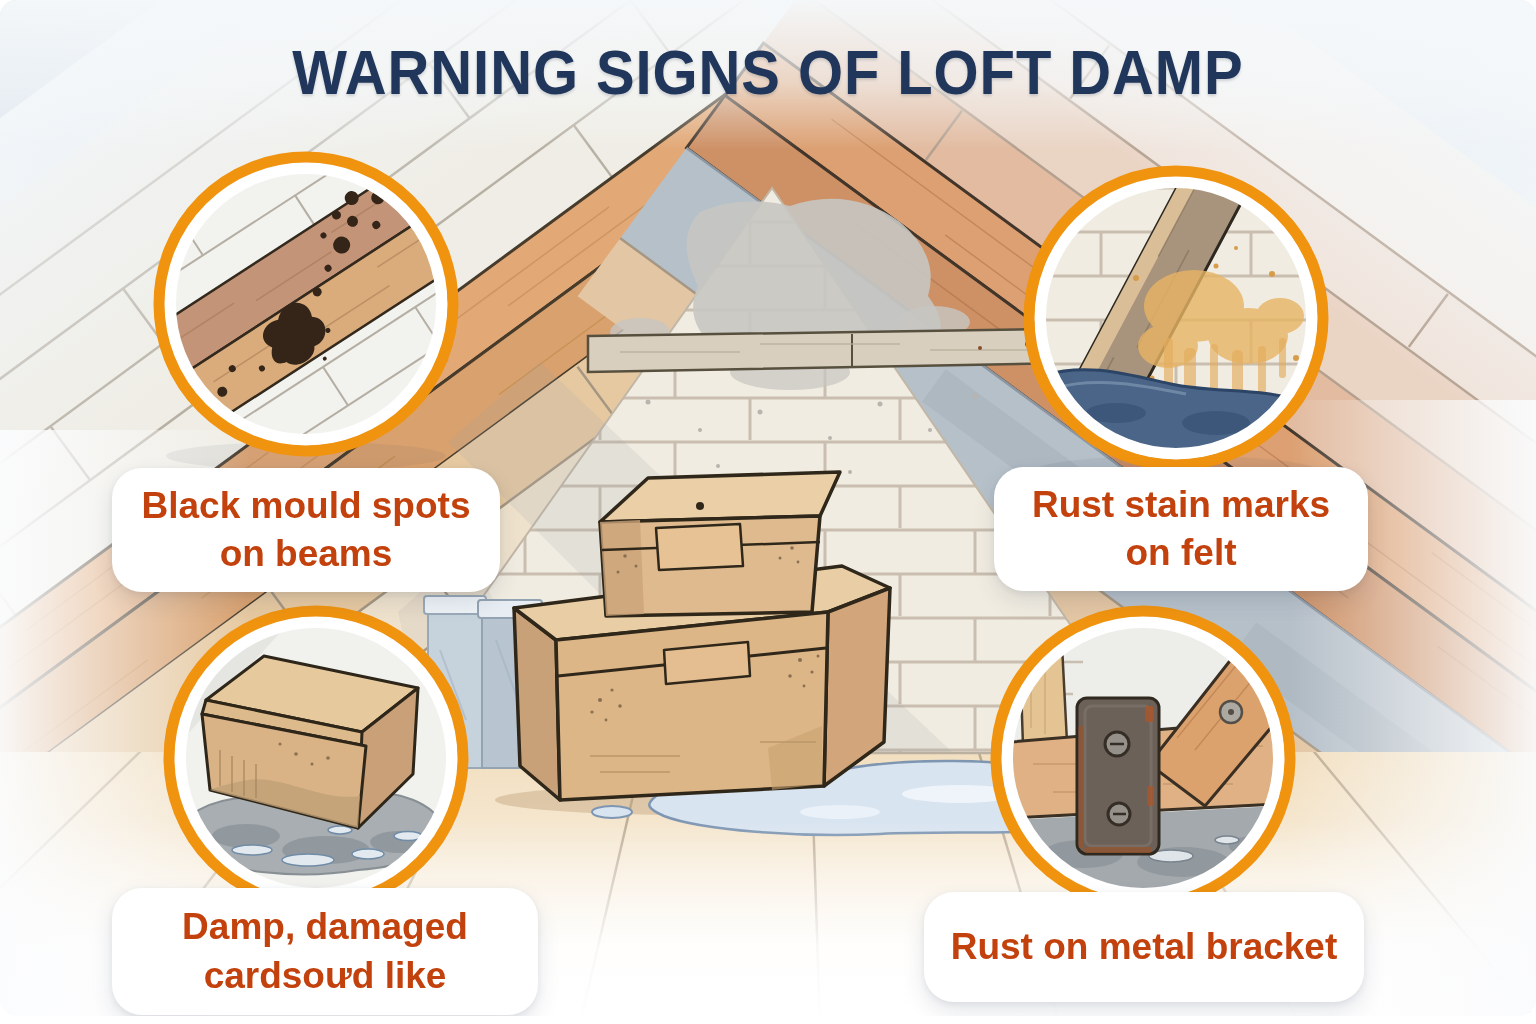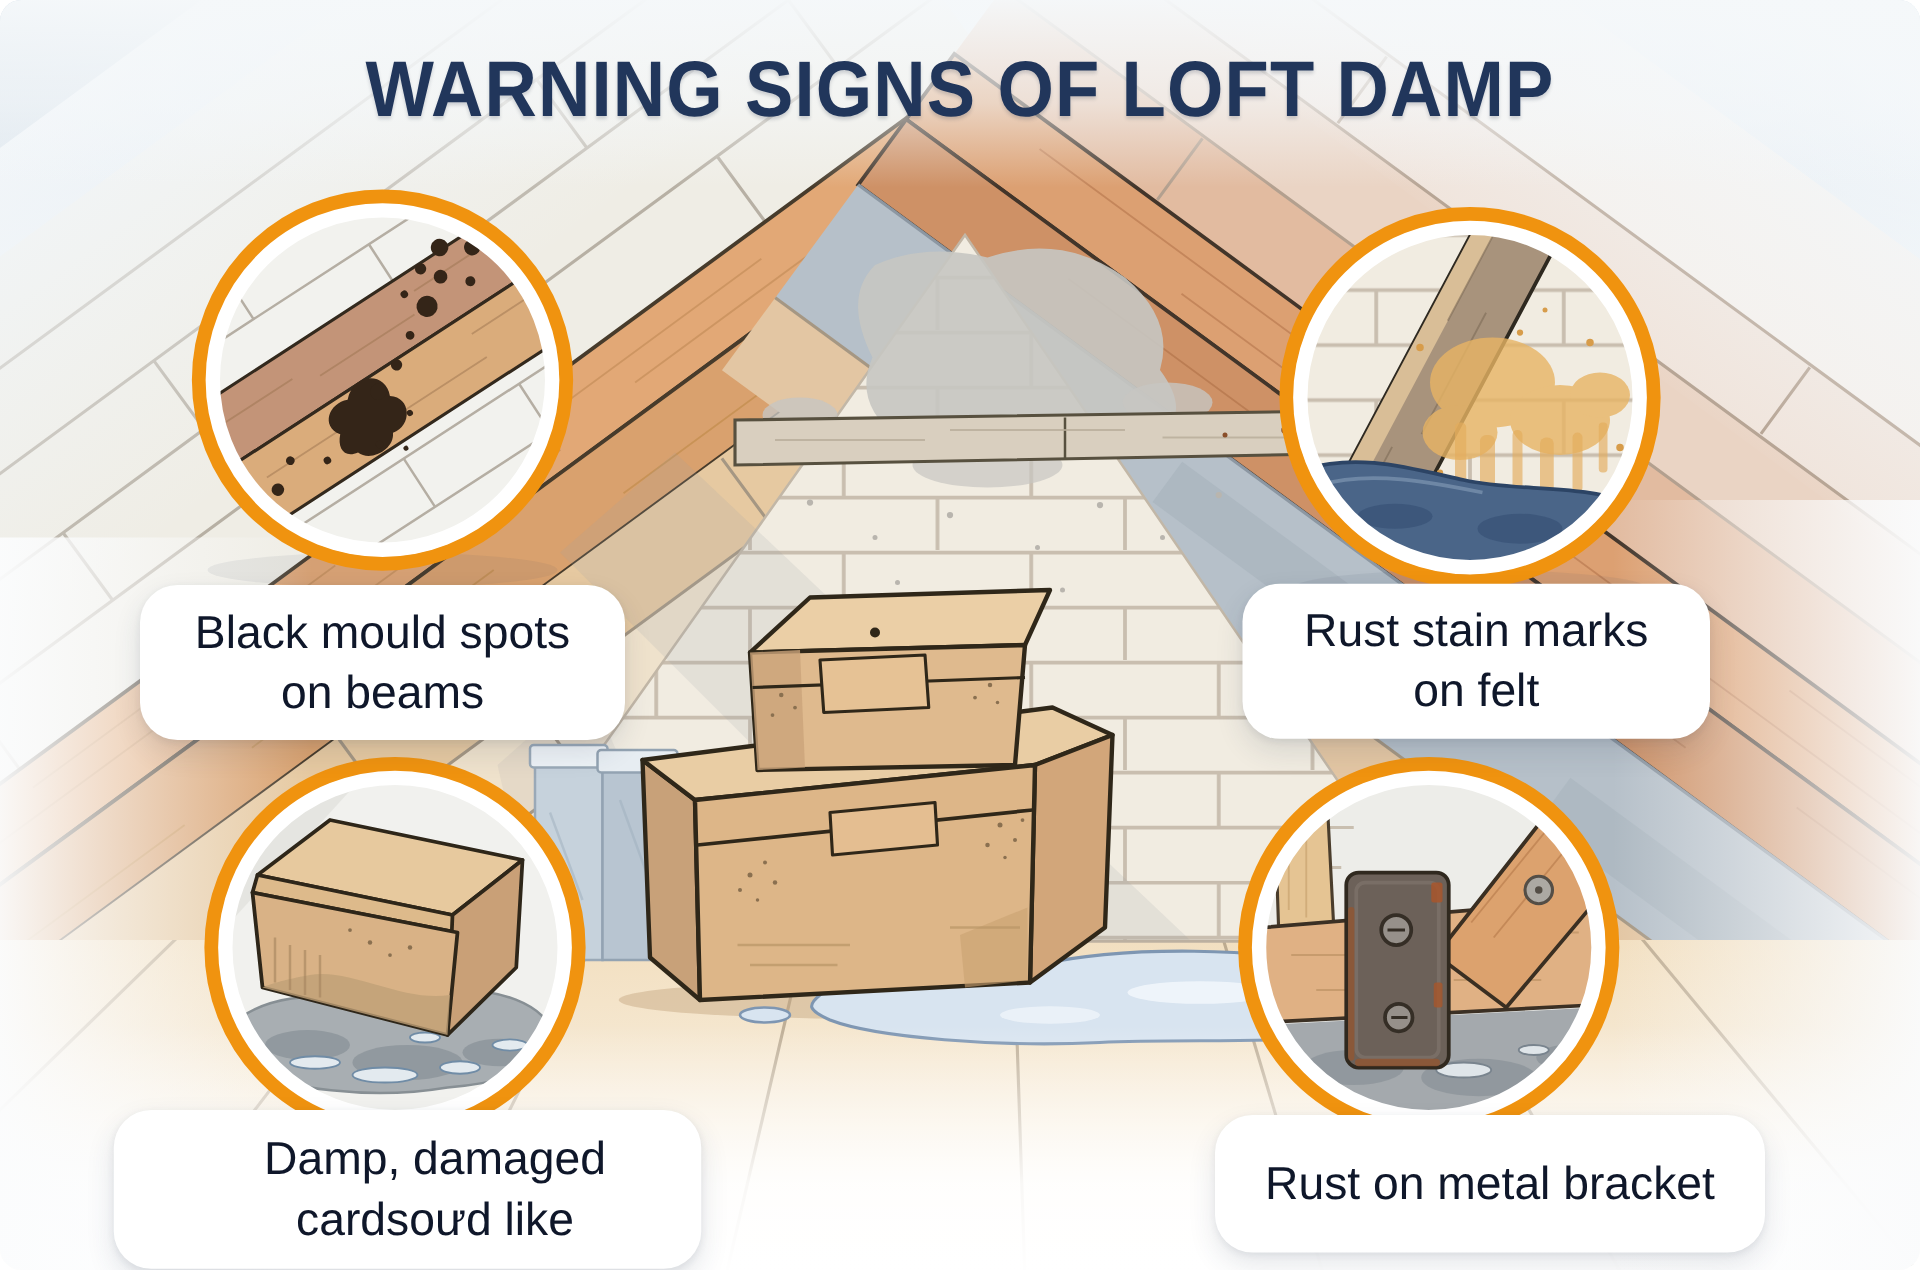--- a/index.html
+++ b/index.html
@@ -17,27 +17,27 @@
     margin:0;display:inline-block;
     font-size:63px;font-weight:700;letter-spacing:1px;
     color:#21365B;transform:scaleX(.92);
     text-shadow:0 2px 3px rgba(30,40,60,.18);
     white-space:nowrap;
   }
   .callout-label{
     position:absolute;display:flex;align-items:center;justify-content:center;
     background:#FFFFFF;border-radius:30px;
     box-shadow:0 10px 22px rgba(40,55,80,.12),0 2px 6px rgba(40,55,80,.08);
-    color:#0f172a;font-weight:400;font-size:37px;line-height:1.3;
+    color:#c2410c;font-weight:700;font-size:37px;line-height:1.3;
     text-align:center;white-space:pre-line;
   }
   #label-black-mould{left:112px;top:468px;width:388px;height:124px;}
   #label-water-stain{left:994px;top:467px;width:374px;height:124px;}
-  #label-damp-cardboard{left:91px;top:888px;width:426px;height:127px;padding-left:44px;}
-  #label-rust-bracket{left:972px;top:892px;width:440px;height:110px;}
+  #label-damp-cardboard{left:112px;top:888px;width:426px;height:127px;}
+  #label-rust-bracket{left:924px;top:892px;width:440px;height:110px;}
 </style>
 </head>
 <body>
 
 <div id="canvas">
 
 <svg id="scene" viewBox="0 0 1536 1024" xmlns="http://www.w3.org/2000/svg">
   <defs>
     <pattern id="bricks" width="150" height="88" patternUnits="userSpaceOnUse">
       <rect width="150" height="88" fill="#F1ECE1"></rect>

